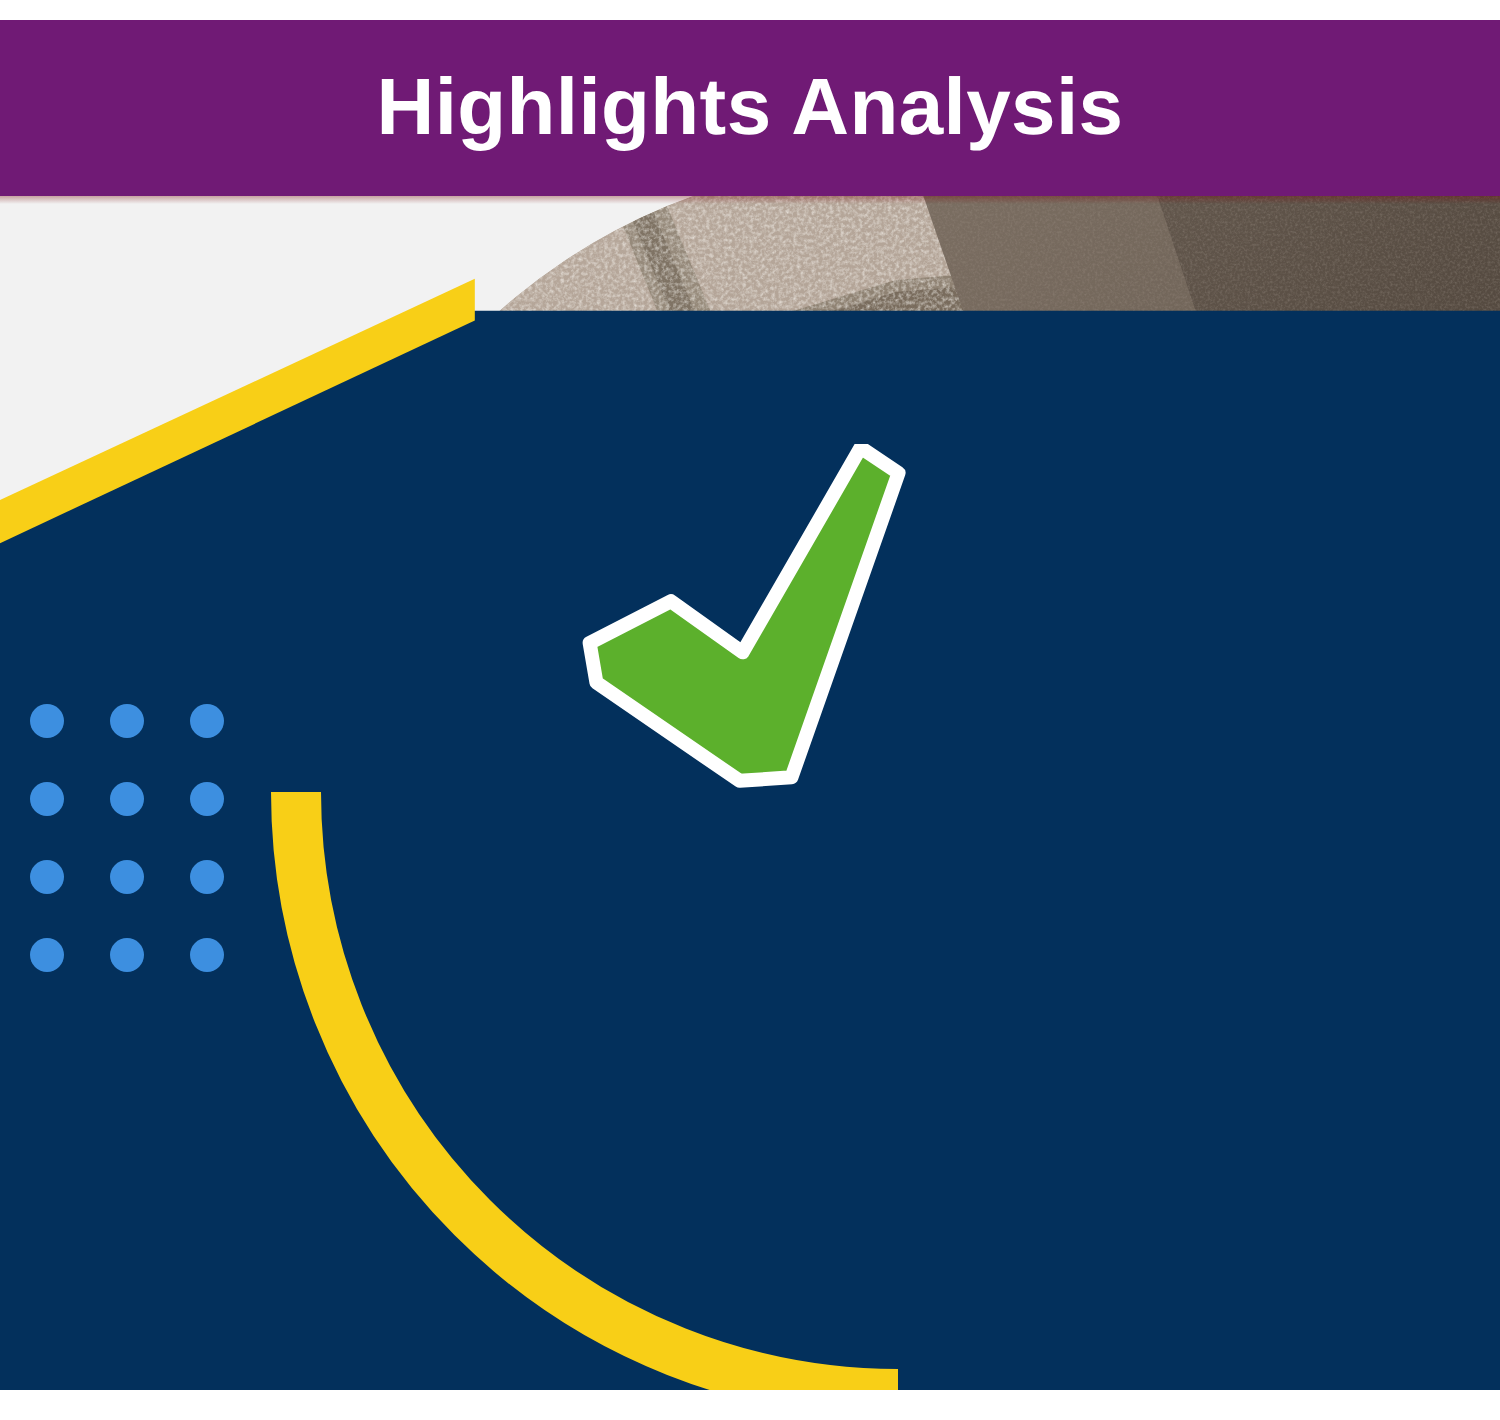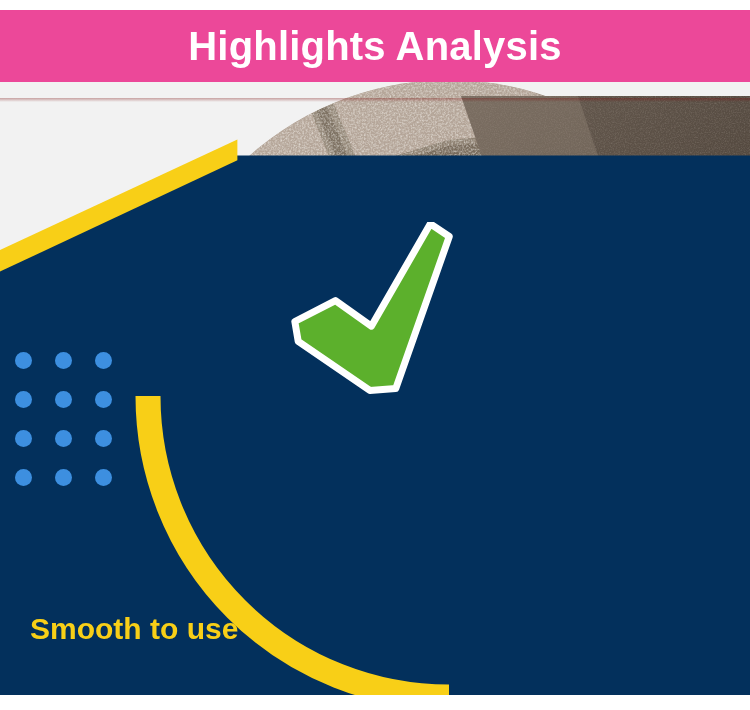--- a/index.html
+++ b/index.html
@@ -64,22 +64,22 @@
   .photo-bleed{
     position:absolute;
     left:148px; top:96px; width:602px; height:300px;
     overflow:hidden;
     clip-path: polygon(52% 0%, 100% 0%, 100% 58%, 62% 58%);
   }
 
   
   .red-band{
     position:absolute;
-    left:0; top:10px; width:750px; height:72px;
-    background:#ec4899;
+    left:0; top:10px; width:750px; height:88px;
+    background:#701a75;
     display:flex; align-items:center; justify-content:center;
     z-index:40;
   }
   .red-band .title{
     color:#ffffff;
     font-size:40px;
     font-weight:bold;
     letter-spacing:.2px;
     line-height:1;
     white-space:nowrap;
@@ -316,21 +316,20 @@
     <span class="dot"></span>
     <span class="dot"></span>
     <span class="dot"></span>
     <span class="dot"></span>
   </div>
 
   <svg class="check" viewBox="0 0 175 175">
     <path d="M150 8 L168 22 L104 170 L78 170 L10 116 L8 96 L50 78 L84 106 Z" fill="#5cb02c" stroke="#ffffff" stroke-width="7" stroke-linejoin="round" transform="translate(-2,-2) rotate(-4 87 87)"></path>
   </svg>
 
-  <div class="caption">Smooth to use</div>
 
   <div class="top-white"></div>
   <div class="red-band">
     <div class="title">Highlights Analysis</div>
   </div>
   <div class="band-shadow"></div>
   <div class="bottom-white"></div>
 
 </div>
 

